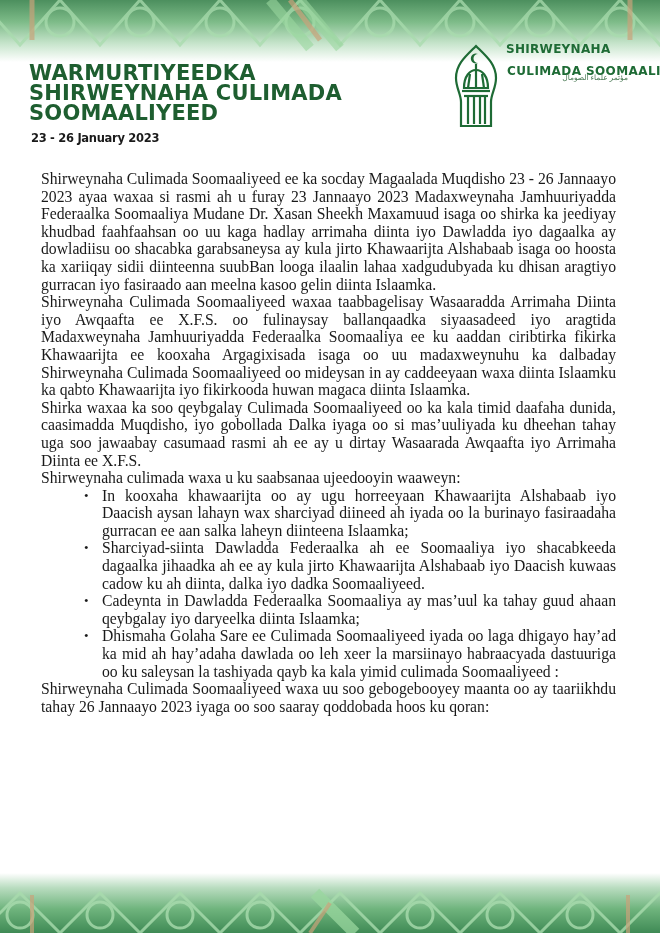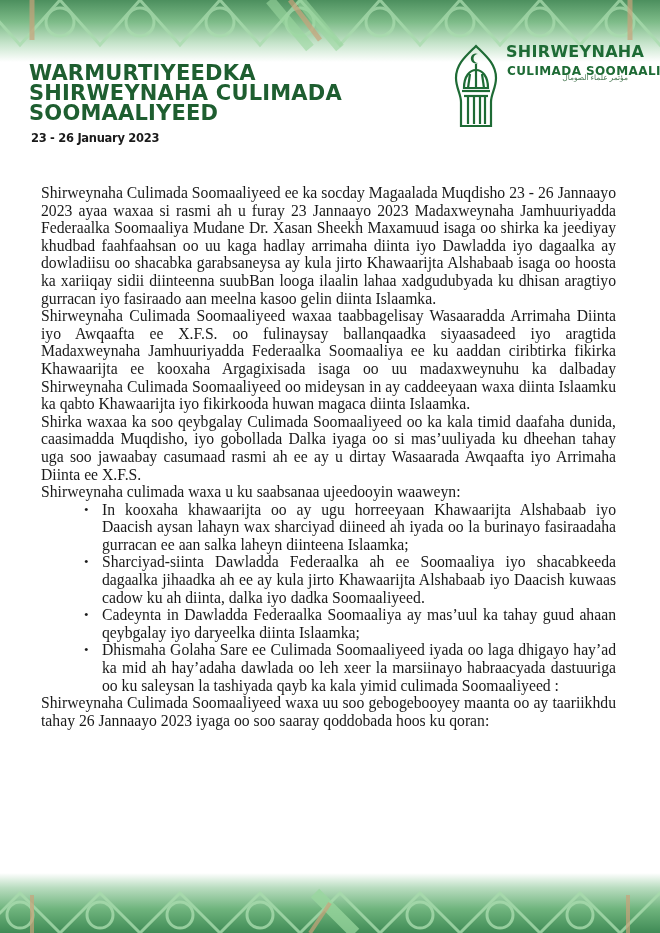--- a/index.html
+++ b/index.html
@@ -29,42 +29,42 @@
     position: absolute; left: 31px; top: 131px;
     font-family: "DejaVu Sans", sans-serif; font-weight: bold;
     font-size: 11.5px; color: #1a1a1a; letter-spacing: -0.3px;
   }
 
   .logo { position: absolute; left: 448px; top: 40px; width: 200px; height: 92px; }
   .logo-emblem { position: absolute; left: 4px; top: 4px; width: 48px; height: 84px; }
   .logo-name {
     position: absolute; left: 58px; top: 2px;
     font-family: "DejaVu Sans", sans-serif; font-weight: bold;
-    color: #1e6b35; font-size: 16px; letter-spacing: 0.3px; white-space: nowrap;
+    color: #1e6b35; font-size: 12px; letter-spacing: 0.3px; white-space: nowrap;
   }
   .logo-sub {
     position: absolute; left: 59px; top: 24px;
     font-family: "DejaVu Sans", sans-serif; font-weight: bold;
     color: #1e6b35; font-size: 12px; letter-spacing: 0.4px; white-space: nowrap;
   }
   .logo-arabic {
     position: absolute; left: 59px; top: 33px; width: 121px; text-align: right;
     font-family: Liberation Serif, serif; color: #4a7a55; font-size: 7.5px;
     direction: rtl; white-space: nowrap;
   }
   .logo-year {
     position: absolute; left: 56px; top: 36px; width: 130px; height: 52px;
     font-family: "DejaVu Serif", serif; font-weight: bold;
     color: #1e6b35; font-size: 50px; line-height: 52px; white-space: nowrap;
   }
   .logo-year span { display: inline-block; vertical-align: top; }
   .year-rosette { width: 32px; height: 44px; margin: 4px 1px 0 0; }
 
   .content {
-    position: absolute; left: 41px; top: 184px; width: 575px;
+    position: absolute; left: 41px; top: 170px; width: 575px;
     font-family: "Liberation Serif", serif; font-size: 15.7px; line-height: 17.6px;
     color: #1a1a1a;
   }
   .content p { margin: 0; text-align: justify; }
   .content p.gap-before { margin-top: 0; }
   .content ul {
     margin: 0; padding: 0 0 0 61px; list-style: none;
   }
   .content li {
     position: relative; text-align: justify;

